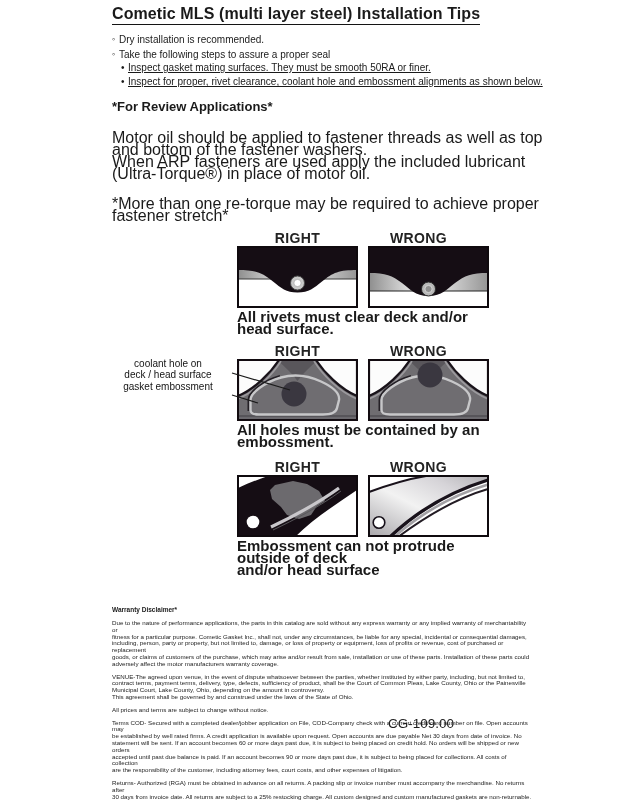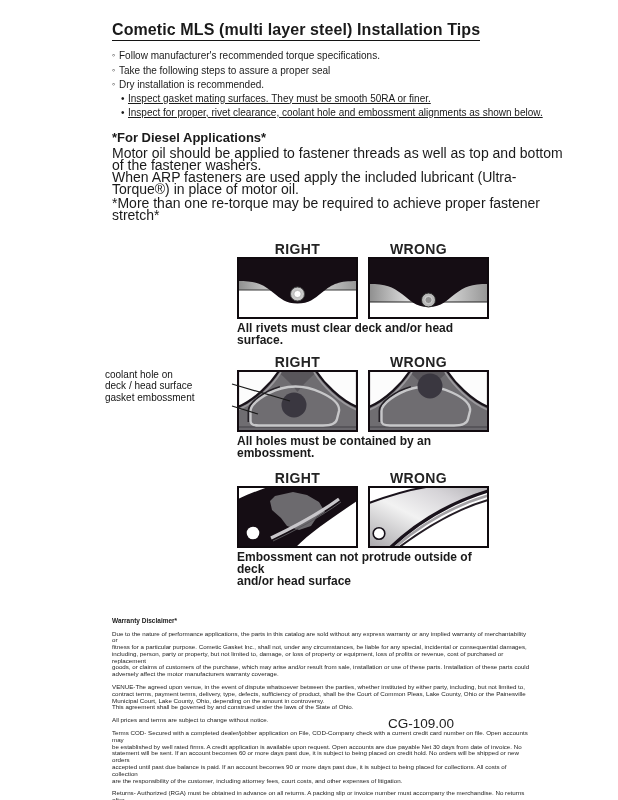--- a/index.html
+++ b/index.html
@@ -1,40 +1,40 @@
 <!DOCTYPE html>
 <html><head>
 <meta charset="utf-8">
 <style>
   html,body{margin:0;padding:0;background:#ffffff;}
   body{width:618px;height:800px;overflow:hidden;font-family:"Liberation Sans","DejaVu Sans",sans-serif;color:#1a1a1a;}
-  .page{position:relative;width:618px;height:800px;box-sizing:border-box;padding:21px 0 0 112px;}
+  .page{position:relative;width:618px;height:800px;box-sizing:border-box;padding:5px 0 0 112px;}
 
   .title{display:inline-block;font-size:16px;font-weight:700;border-bottom:1.6px solid #141414;padding-bottom:1px;letter-spacing:.1px;}
 
   .bullets{margin-top:7px;font-size:10px;line-height:14px;}
   .b1{white-space:pre-line;}
   .b1 .mark{display:inline-block;width:7px;font-size:9px;vertical-align:0.5px;}
   .b2{margin-left:9px;white-space:pre-line;text-decoration:underline;}
   .b2 .mark{display:inline-block;width:7px;font-size:10px;}
 
   .diesel-head{margin-top:10px;font-size:13px;font-weight:700;}
-  .para{margin-top:2px;font-size:14px;line-height:12px;white-space:pre-line;width:460px;}
-
-  .figures{margin-top:20px;}
+  .para{margin-top:18px;font-size:16px;line-height:12px;white-space:pre-line;width:460px;}
+
+  .figures{margin-top:8px;}
   .figrow{position:relative;margin-left:125px;width:252px;}
   .figrow.gap1{margin-top:8px;}
   .figrow.gap2{margin-top:11px;}
   .figheads{display:flex;width:252px;}
   .figheads span{width:121px;text-align:center;font-size:14px;font-weight:700;letter-spacing:.4px;color:#232323;}
   .figimgs{display:flex;gap:10px;}
   .figimg{width:121px;height:62px;display:block;}
-  .figcap{margin-top:3px;font-size:12px;font-weight:700;line-height:12px;white-space:pre-line;}
-
-  .figlabel{position:absolute;left:-132px;width:126px;text-align:left;font-size:10px;line-height:11px;white-space:pre-line;color:#141414;}
+  .figcap{margin-top:3px;font-size:15px;font-weight:700;line-height:12px;white-space:pre-line;}
+
+  .figlabel{position:absolute;left:-132px;width:126px;text-align:center;font-size:10px;line-height:11px;white-space:pre-line;color:#141414;}
   .lbl-coolant{top:15px;}
   .lbl-emboss{top:38px;}
   .leader{position:absolute;left:-132px;top:14px;width:320px;height:62px;pointer-events:none;}
 
   .warranty{margin-top:30px;width:420px;}
   .whead{font-size:6.5px;font-weight:700;margin-bottom:7px;}
   .wpara{font-size:6.2px;line-height:6.8px;margin-bottom:6px;white-space:pre-line;color:#232323;}
 
   .code{position:absolute;left:388px;top:716px;font-size:13.5px;color:#1d1d1d;}
 </style>
@@ -56,28 +56,27 @@
         <stop offset="1" stop-color="#b2b0b4"></stop>
     </linearGradient>
   </defs>
 </svg>
 
 <div class="page">
 
   <div class="title">Cometic MLS (multi layer steel) Installation Tips</div>
 
   <div class="bullets">
-    <div class="b1"><span class="mark">◦</span><span>Follow manufacturer's recommended torque specifications.</span></div>
+    <div class="b1"><span class="mark">◦</span><span>Dry installation is recommended.</span></div>
     <div class="b1"><span class="mark">◦</span><span>Take the following steps to assure a proper seal</span></div>
-    <div class="b1"><span class="mark">◦</span><span>Dry installation is recommended.</span></div>
     <div class="b2"><span class="mark">•</span><span>Inspect gasket mating surfaces.  They must be smooth 50RA or finer.</span></div>
     <div class="b2"><span class="mark">•</span><span>Inspect for proper, rivet clearance, coolant hole and embossment alignments as shown below.</span></div>
   </div>
 
-  <div class="diesel-head">*For Diesel Applications*</div>
+  <div class="diesel-head">*For Review Applications*</div>
   <div class="para">Motor oil should be applied to fastener threads as well as top and bottom of the fastener washers.
 When ARP fasteners are used apply the included lubricant (Ultra-Torque®) in place of motor oil.</div>
   <div class="para">*More than one re-torque may be required to achieve proper fastener stretch*</div>
 
   <div class="figures">
 
     <div class="figrow">
       <div class="figheads">
         <span>RIGHT</span>
         <span>WRONG</span>

